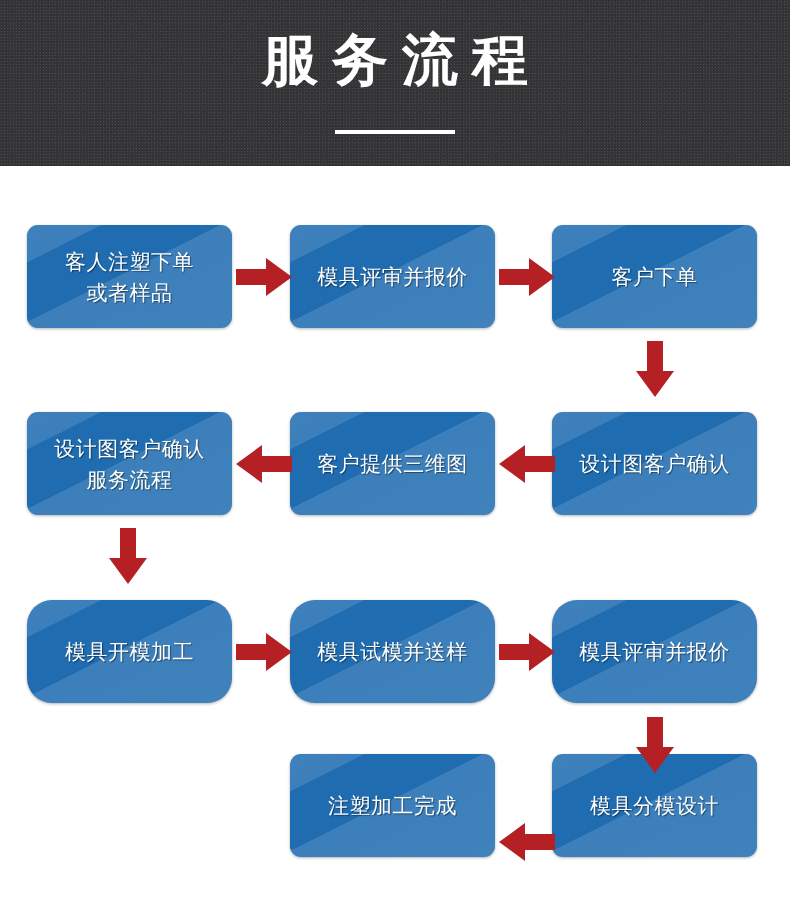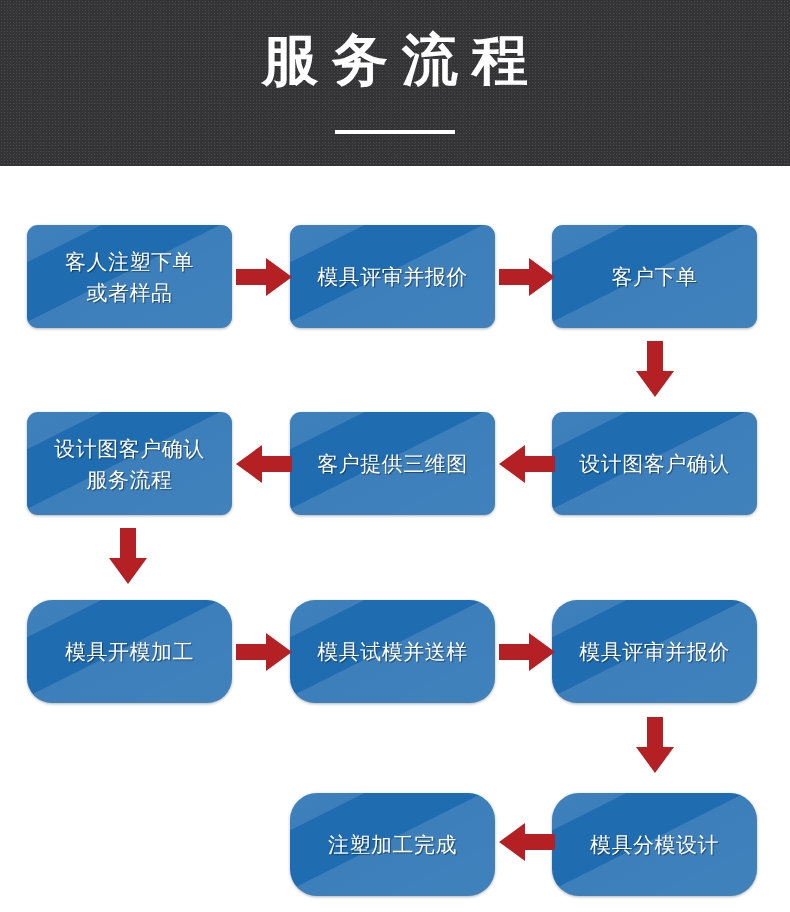--- a/index.html
+++ b/index.html
@@ -129,21 +129,21 @@
   }
 
   
   .col1 { left: 27px; }
   .col2 { left: 290px; }
   .col3 { left: 552px; align-items: center; }
   
   .row1 { top: 59px; }
   .row2 { top: 246px; }
   .row3 { top: 434px; border-radius: 25px; }
-  .row4 { top: 627px; border-radius: 27px; }
+  .row4 { top: 588px; }
 
   
   .arrow {
     position: absolute;
     z-index: 3;
   }
   .arrow svg { display: block; }
 
   
   .arr-h { width: 56px; height: 42px; }

